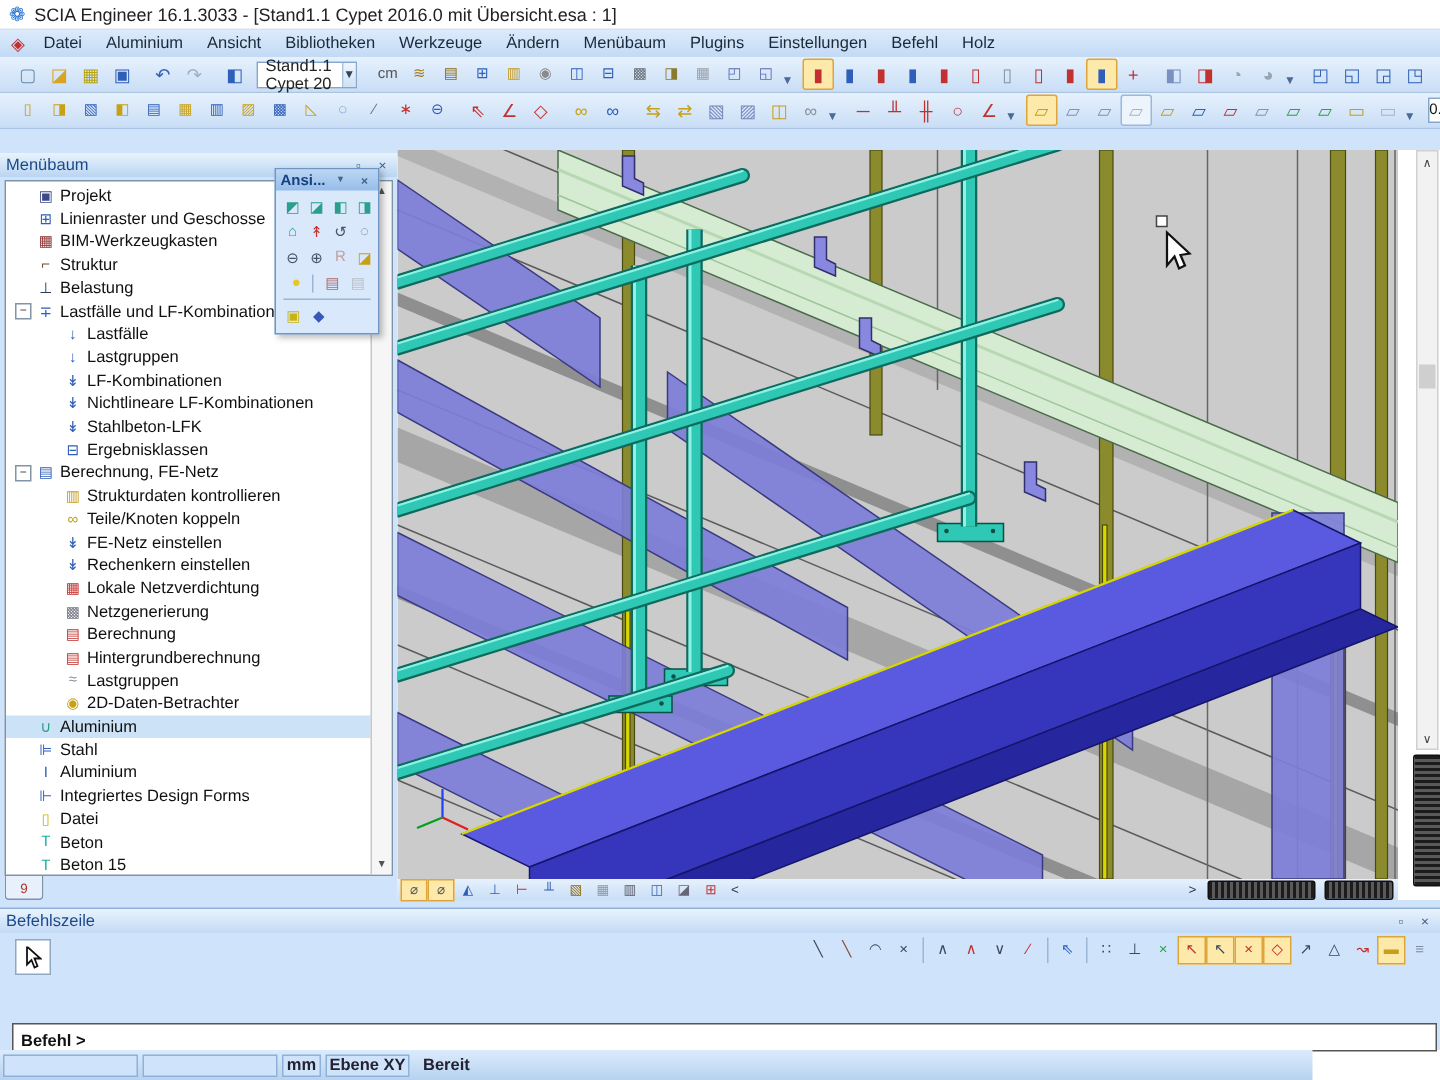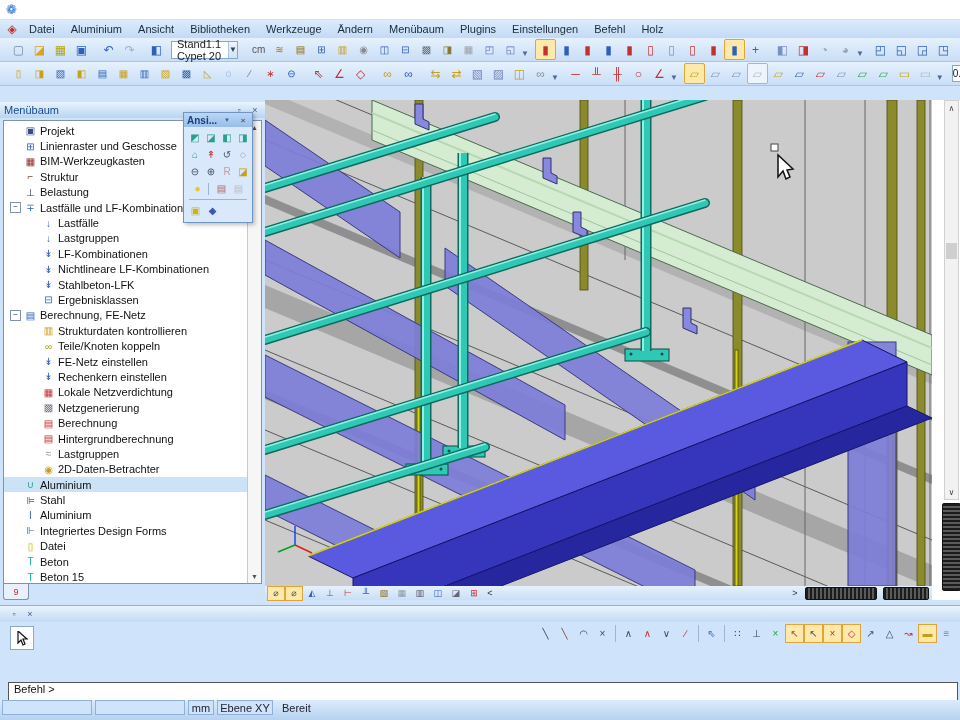--- a/index.html
+++ b/index.html
@@ -102,36 +102,37 @@
              border-top:1px solid #8fb0d8;box-sizing:border-box;}
   .cmd-header{height:16px;display:flex;align-items:center;padding:0 4px;color:#1a4a8a;
               background:linear-gradient(#e9f3fd,#c3daf5);}
   .snap-row{position:absolute;right:4px;top:17px;display:flex;align-items:center;height:20px;}
   .sbtn{width:17px;height:17px;display:flex;align-items:center;justify-content:center;font-size:10px;
         border:1px solid transparent;}
   .sbtn.hl{background:#fde9a9;border-color:#dfa43a;}
   .cursor-btn{position:absolute;left:10px;top:20px;width:22px;height:22px;background:#fff;
               border:1px solid #8fa8c4;display:flex;align-items:center;justify-content:center;}
   .cmd-input{position:absolute;left:8px;right:2px;top:76px;height:17px;background:#fff;
-             border:1px solid #555;display:flex;align-items:flex-start;padding-left:5px;font-size:11px;color:#111;}
+             border:1px solid #555;display:flex;align-items:flex-end;padding-left:5px;font-size:11px;color:#111;font-weight:bold;}
   
-  .statusbar{position:absolute;left:0;top:700px;width:960px;height:20px;
-             background:linear-gradient(#dcebfc,#b6d2f0);display:flex;padding-left:2px;box-sizing:border-box;}
+  .statusbar{position:absolute;left:0;top:700px;width:875px;height:20px;
+             background:linear-gradient(#dcebfc,#b6d2f0);display:flex;align-items:center;padding-left:2px;box-sizing:border-box;font-weight:bold;}
   .seg{height:15px;background:#cfe3fa;border:1px solid #8fb0d8;margin-right:3px;display:flex;
        align-items:center;justify-content:center;font-size:11px;color:#223;box-sizing:border-box;}
   .seg.w90{width:90px;} .seg.w24{width:26px;} .seg.w54{width:56px;}
   .seg.flat{border:none;background:transparent;width:auto;padding:0 6px;justify-content:flex-start;}
 </style>
 </head>
 <body>
 
 <div class="window">
 
   <div class="titlebar">
     <span class="app-logo">❁</span>
+    <span class="title-text">SCIA Engineer 16.1.3033 - [Stand1.1 Cypet 2016.0 mit Übersicht.esa : 1]</span>
   </div>
 
   <div class="menubar">
     <span class="menu-app-icon">◈</span>
     <span style="display:flex;">
 
     <span class="menu-item"><span>Datei</span></span>
         <span class="menu-item"><span>Aluminium</span></span>
         <span class="menu-item"><span>Ansicht</span></span>
         <span class="menu-item"><span>Bibliotheken</span></span>
@@ -887,20 +888,21 @@
         <span class="sb-up">∧</span>
         <span class="thumb"></span>
         <span class="sb-dn">∨</span>
       </div>
       <div class="stripe-v"></div>
     </div>
   </div>
 
   <div class="cmd-panel">
     <div class="cmd-header">
+      <span class="ph-title">Befehlszeile</span>
       <span class="ph-btn">▫</span>
       <span class="ph-btn">×</span>
     </div>
     <div class="snap-row">
       <span style="display:flex;">
           <span class="sbtn">
             <span style="color: rgb(58, 74, 90);">╲</span>
           </span>
           <span class="sbtn">
             <span style="color: rgb(138, 74, 58);">╲</span>

